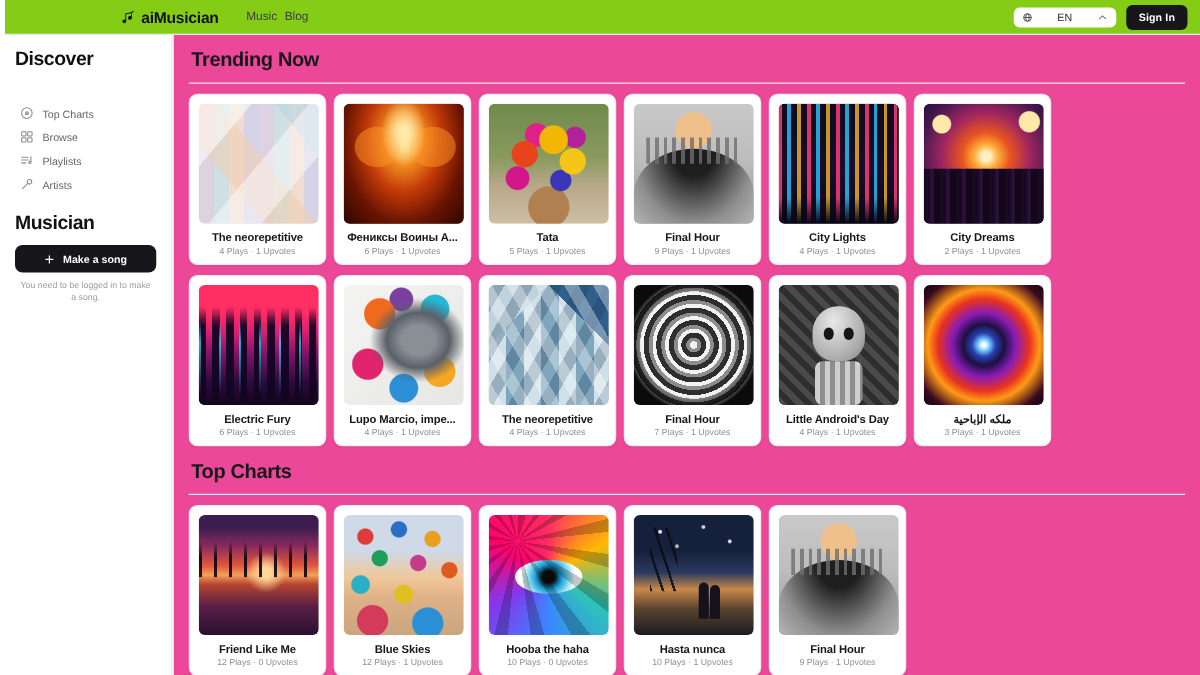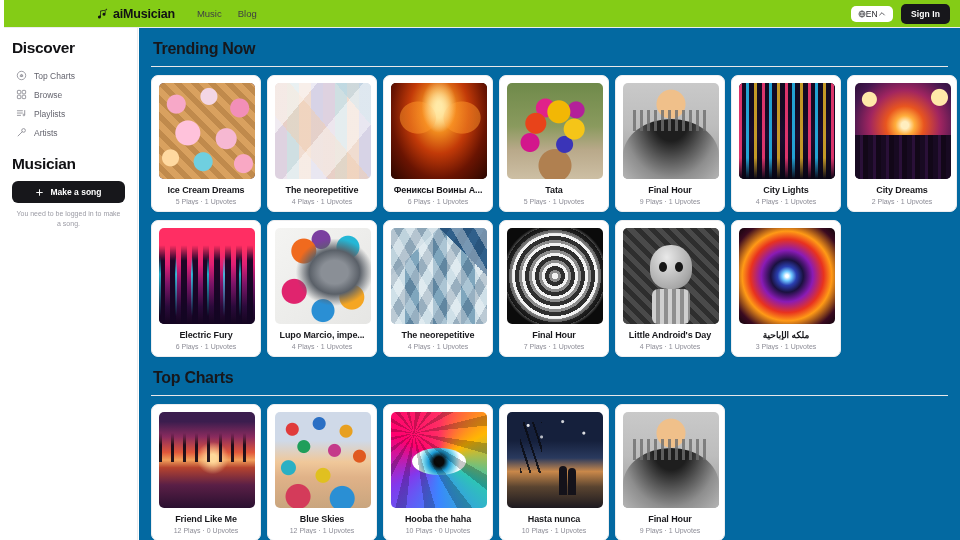--- a/index.html
+++ b/index.html
@@ -22,28 +22,28 @@
   }
   .brand {
     display: flex; align-items: center; gap: 3px;
     margin-left: 92px;
   }
   .brand-mark { width: 14px; height: 14px; display: block; }
   .brand-name {
     font-size: 12.5px; font-weight: 700; color: #111114;
     letter-spacing: -0.2px;
   }
-  .nav-links { display: flex; align-items: center; gap: 16px; margin-left: 22px; }
+  .nav-links { display: flex; align-items: center; gap: 6px; margin-left: 22px; }
   .nav-link { font-size: 9.5px; color: #3d3d44; text-decoration: none; }
   .header-right {
     margin-left: auto; margin-right: 14px;
     display: flex; align-items: center; gap: 8px;
   }
   .lang-switch {
-    display: flex; align-items: center; gap: 0;
+    display: flex; align-items: center; gap: 20px;
     padding: 3px 7px; border-radius: 5px;
     background: #ffffff;
   }
   .lang-code { font-size: 8.5px; color: #26262c; letter-spacing: 0.2px; }
   .chev { width: 8px; height: 8px; display: block; }
   .signin-btn {
     background: #17171b; color: #ffffff;
     font-size: 8.5px; font-weight: 600;
     padding: 5px 10px; border-radius: 5px;
     border: none; cursor: pointer;
@@ -54,21 +54,21 @@
   .sidebar {
     position: absolute; top: 28px; left: 0;
     width: 138px; height: 512px;
     background: #ffffff;
     border-right: 1px solid #ececee;
     padding: 11px 12px 0 12px;
   }
   .side-title {
     font-size: 15.5px; font-weight: 700; color: #111114;
     letter-spacing: -0.35px;
-    margin-bottom: 9px;
+    margin-bottom: 24px;
   }
   .side-title.second { margin-top: 13px; margin-bottom: 8px; }
   .side-item {
     display: flex; align-items: center; gap: 7px;
     height: 19px; padding-left: 4px;
     border-radius: 4px; cursor: pointer;
   }
   .side-ico { width: 11px; height: 11px; flex: 0 0 11px; display: block; color: #71717a; }
   .side-label { font-size: 8.5px; color: #64646e; }
   .make-btn {
@@ -82,21 +82,21 @@
   .plus { width: 9px; height: 9px; display: block; }
   .side-note {
     font-size: 7px; color: #9b9ba4; text-align: center;
     line-height: 1.45; margin-top: 6px; padding: 0 4px;
   }
 
   
   .main {
     position: absolute; top: 28px; left: 139px;
     width: 821px; height: 512px;
-    background: #0369a1;
+    background: #ec4899;
     overflow: hidden;
     padding: 0 12px 0 12px;
   }
   .section-title {
     font-size: 16px; font-weight: 600; color: #17171b;
     letter-spacing: -0.3px;
     margin: 12px 0 0 2px;
   }
   .section-rule {
     height: 1px; background: #e8e8ea;
@@ -215,37 +215,20 @@
   <div class="side-note">You need to be logged in to make a song.</div>
 </div>
 
 <div class="main" id="main">
     <div class="section-title">Trending Now</div>
     <div class="section-rule"></div>
     <div class="grid">
       <div class="card">
         <div class="art" style="position:relative">
           <div style="width:100%;height:100%;display:block;background:
-        radial-gradient(circle at 18% 22%, #f7a8c8 9px, transparent 10px),
-        radial-gradient(circle at 52% 14%, #f3d6e4 8px, transparent 9px),
-        radial-gradient(circle at 84% 26%, #f28fb8 9px, transparent 10px),
-        radial-gradient(circle at 30% 52%, #ffc2db 12px, transparent 13px),
-        radial-gradient(circle at 70% 58%, #f6b8d2 10px, transparent 11px),
-        radial-gradient(circle at 12% 78%, #ffd9a0 8px, transparent 9px),
-        radial-gradient(circle at 46% 82%, #6fcfe0 9px, transparent 10px),
-        radial-gradient(circle at 88% 84%, #f9a8c4 9px, transparent 10px),
-        repeating-linear-gradient(45deg,#d9a15f 0 6px,#c08a4c 6px 12px),
-        linear-gradient(#4a2b5e,#3c2350);"></div>
-        </div>
-        <div class="card-title">Ice Cream Dreams</div>
-        <div class="card-meta">5 Plays · 1 Upvotes</div>
-      </div>
-      <div class="card">
-        <div class="art" style="position:relative">
-          <div style="width:100%;height:100%;display:block;background:
         linear-gradient(130deg,rgba(255,255,255,.55) 0 24%,transparent 24% 50%,rgba(255,255,255,.45) 50% 74%,transparent 74%),
         linear-gradient(-130deg,rgba(183,214,226,.6) 0 20%,transparent 20% 46%,rgba(240,206,178,.55) 46% 70%,transparent 70%),
         repeating-linear-gradient(90deg,#ded2e0 0 12px,#cfdfe2 12px 24px,#f0dcd0 24px 36px,#d7d3e6 36px 48px);"></div>
         </div>
         <div class="card-title">The neorepetitive</div>
         <div class="card-meta">4 Plays · 1 Upvotes</div>
       </div>
       <div class="card">
         <div class="art" style="position:relative">
           <div style="width:100%;height:100%;display:block;background:

